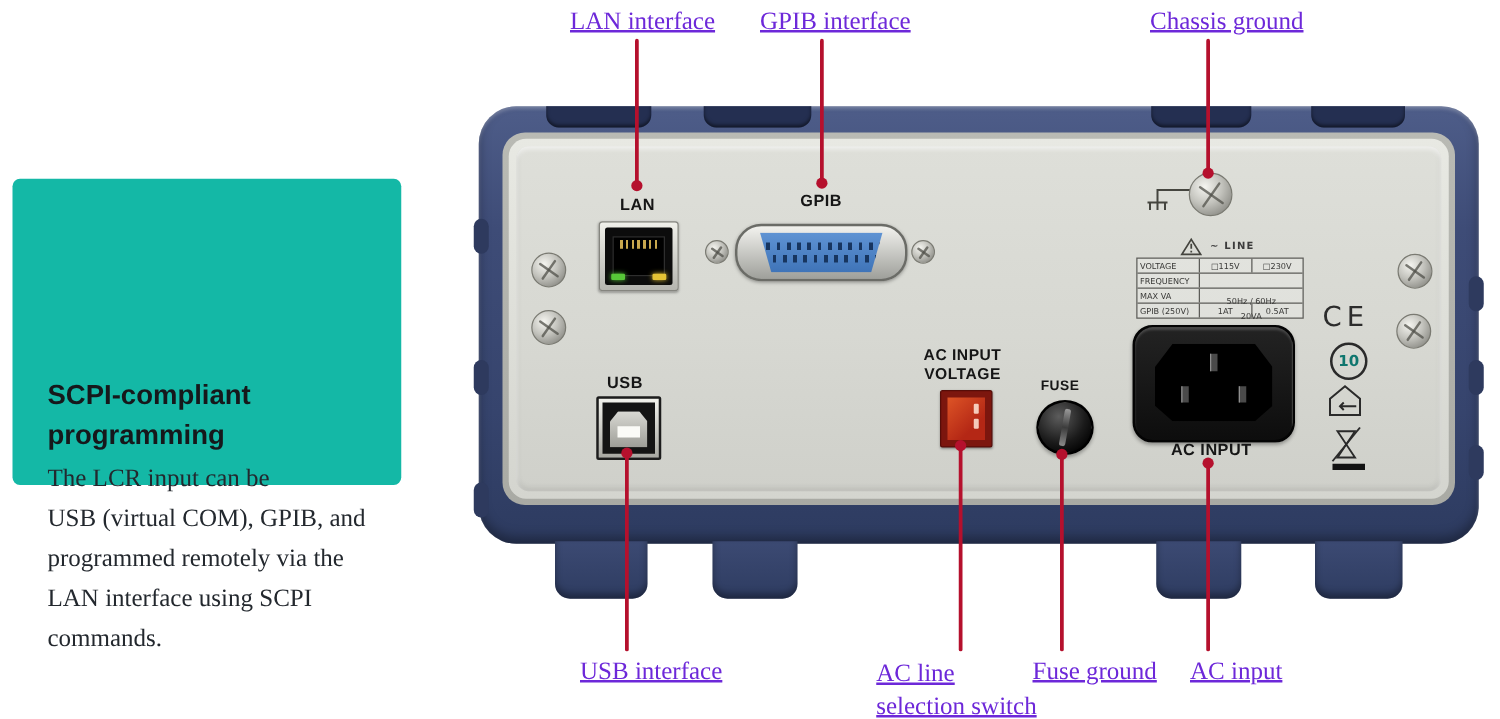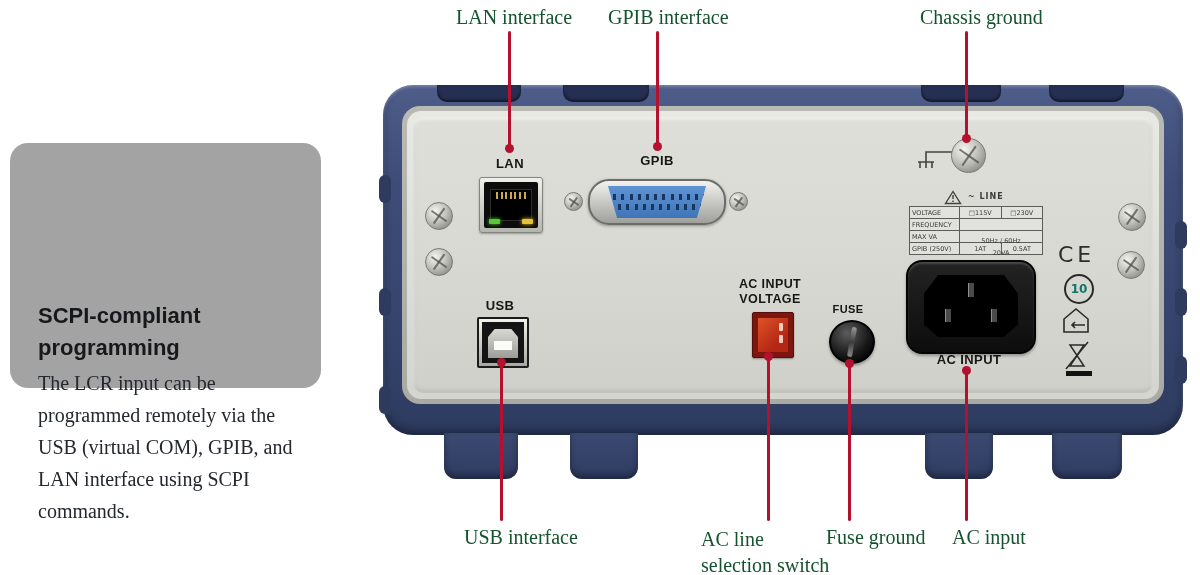--- a/index.html
+++ b/index.html
@@ -1,28 +1,28 @@
 <!DOCTYPE html>
 <html><head>
 <meta charset="utf-8">
 <style>
   html,body{margin:0;padding:0;background:#ffffff;}
   .screen{position:relative;width:1200px;height:575px;background:#ffffff;overflow:hidden;
           font-family:"Liberation Serif", serif;}
 
   
   .info-box{position:absolute;left:10px;top:143px;width:311px;height:245px;
-            background:#a3a3a3;border-radius:18px;}
+            background:#14b8a6;border-radius:6px;}
   .info-title{position:absolute;left:28px;top:157px;
               font-family:"Liberation Sans",sans-serif;font-weight:bold;
               font-size:22px;line-height:32px;color:#16181b;}
   .info-body{position:absolute;left:28px;top:224px;font-size:20px;line-height:32px;color:#23282e;}
 
   
-  .co-label{position:absolute;font-size:20px;color:#14532d;white-space:nowrap;}
+  .co-label{position:absolute;font-size:20px;color:#6d28d9;white-space:nowrap;text-decoration:underline;}
   .co-label.wrap{white-space:normal;line-height:26px;}
   .lbl-lan{left:456px;top:6px;}
   .lbl-gpib{left:608px;top:6px;}
   .lbl-ground{left:920px;top:6px;}
   .lbl-usb{left:464px;top:526px;}
   .lbl-acline{left:701px;top:526px;width:150px;}
   .lbl-fuse{left:826px;top:526px;}
   .lbl-acinput{left:952px;top:526px;}
 
   
@@ -178,22 +178,22 @@
 
 <div class="screen">
 
   <div class="info-box">
     <div class="info-title">
       <div>SCPI-compliant</div>
       <div>programming</div>
     </div>
     <div class="info-body">
       <div>The LCR input can be</div>
+      <div>USB (virtual COM), GPIB, and</div>
       <div>programmed remotely via the</div>
-      <div>USB (virtual COM), GPIB, and</div>
       <div>LAN interface using SCPI</div>
       <div>commands.</div>
     </div>
   </div>
 
   <div class="co-label lbl-lan">LAN interface</div>
   <div class="co-label lbl-gpib">GPIB interface</div>
   <div class="co-label lbl-ground">Chassis ground</div>
 
   <div class="co-label lbl-usb">USB interface</div>

